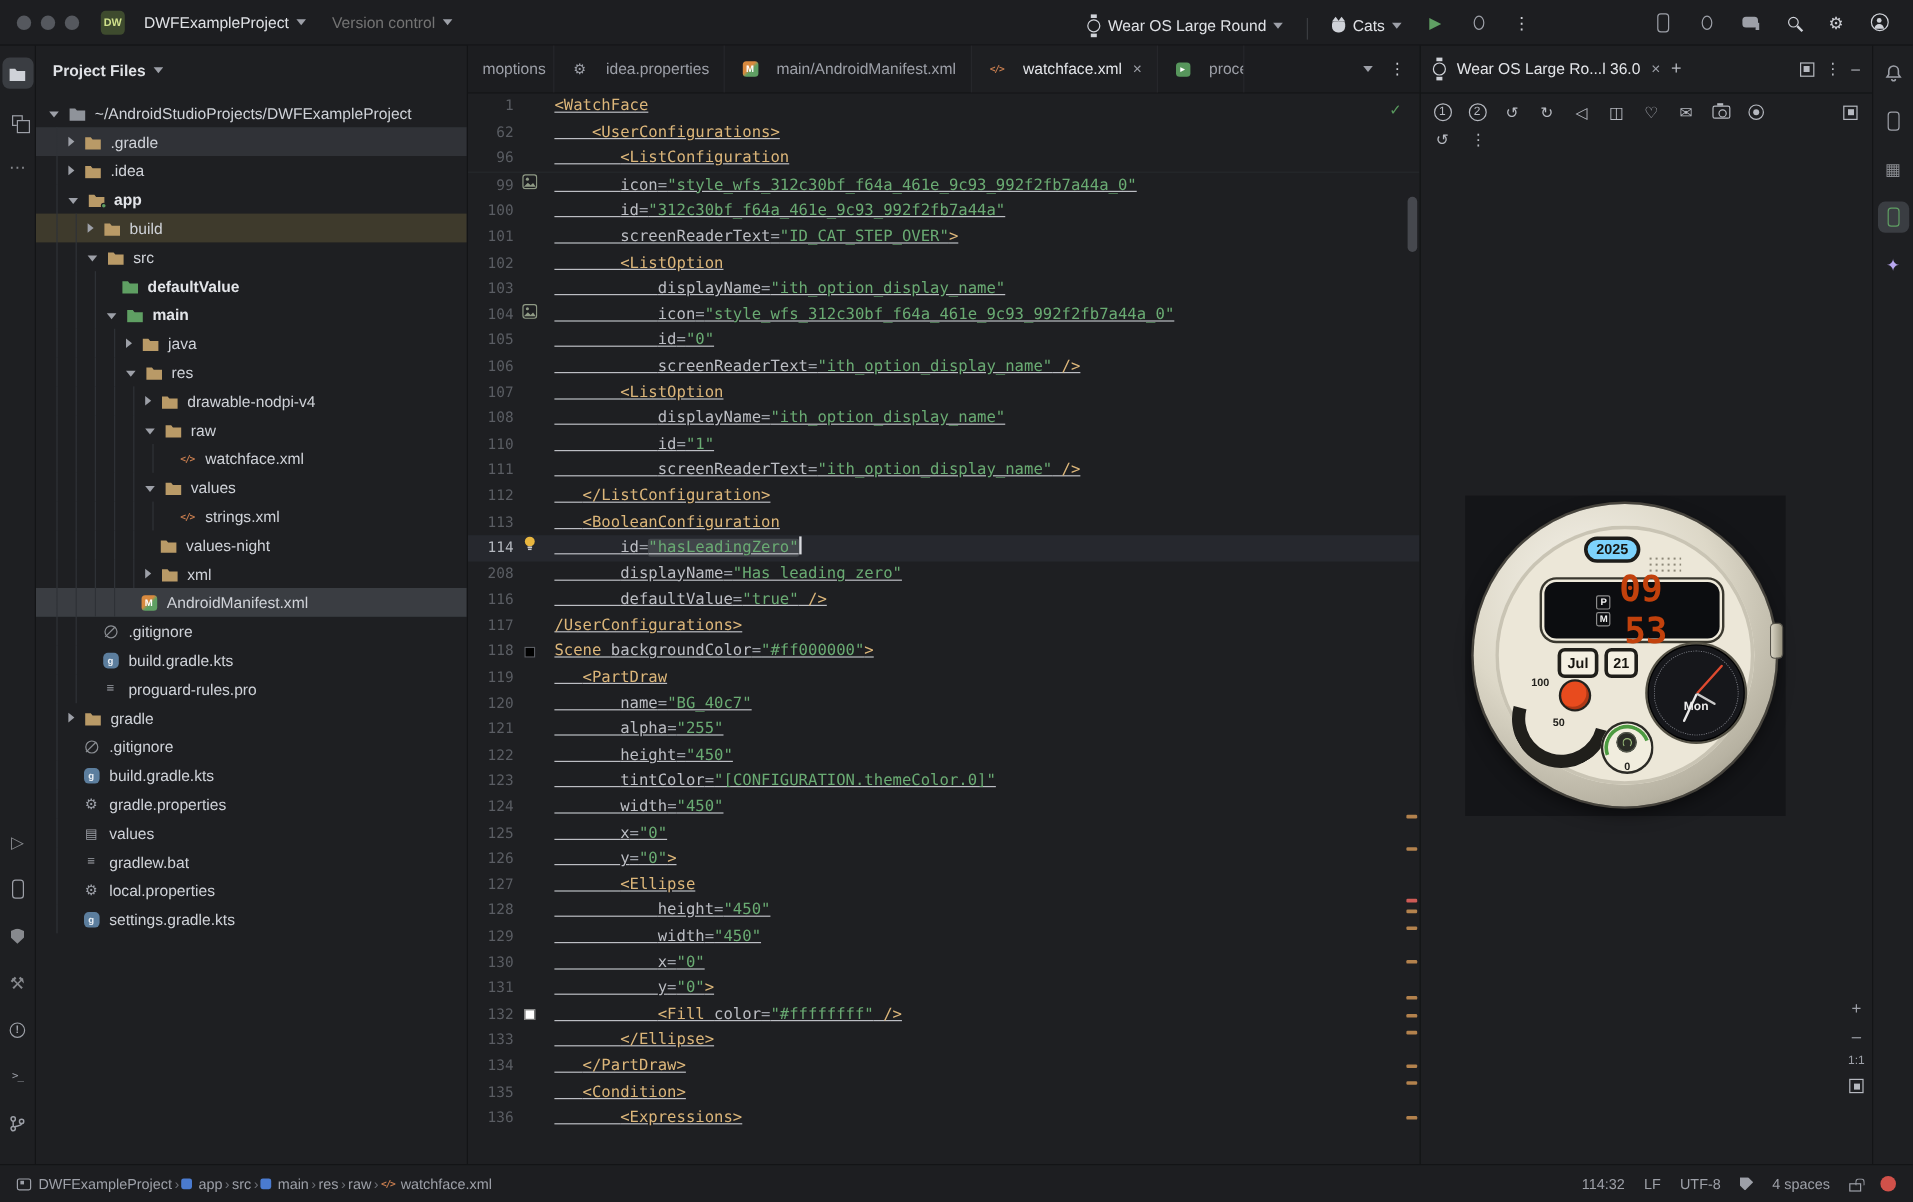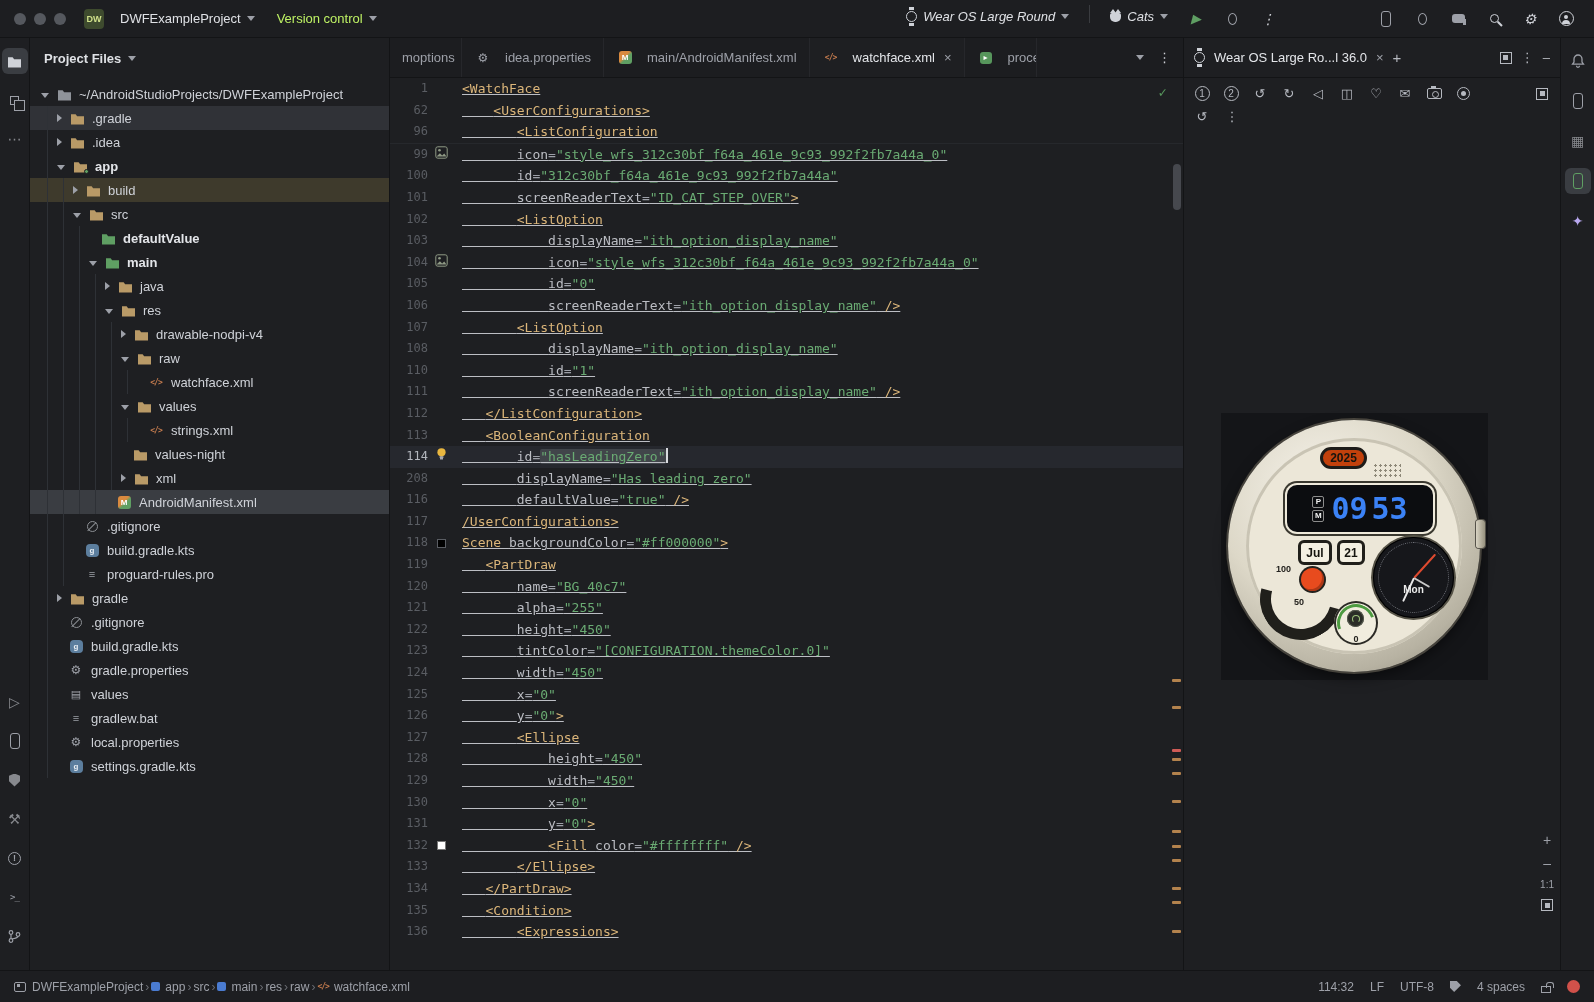--- a/index.html
+++ b/index.html
@@ -10,23 +10,23 @@
     font-family:"Liberation Sans", sans-serif; font-size:13px;
   }
   
   .titlebar { height:38px; display:flex; align-items:center; gap:10px;
     background:#1d1e21; border-bottom:1px solid #131416; padding:0 14px; }
   .traffic { display:flex; gap:8px; margin-right:8px; }
   .tl { width:12px; height:12px; border-radius:50%; background:#55585e; }
   .logo { width:20px; height:20px; border-radius:4px; background:#3e4b2e; color:#cfe08a;
     font-size:9px; font-weight:bold; display:flex; align-items:center; justify-content:center; }
   .menu-item { display:flex; align-items:center; gap:6px; color:#dfe1e5; padding:4px 6px; border-radius:6px; }
-  .menu-item.dim { color:#bef264; }
+  .menu-item.dim { color:#737373; }
   .caret-down { width:0; height:0; border-left:4px solid transparent; border-right:4px solid transparent; border-top:5px solid #9da0a8; }
-  .tb-group { display:flex; align-items:flex-start; gap:8px;font-style:italic; }
+  .tb-group { display:flex; align-items:flex-end; gap:8px; }
   .tb-sep { width:1px; height:18px; background:#3a3c40; margin:0 6px; }
   .tb-icon { width:28px; height:28px; border-radius:6px; display:flex; align-items:center; justify-content:center; color:#ced0d6; font-size:14px; }
   .spacer { flex:1; }
   .run-play { color:#5f9f63; font-size:13px; }
   
   .watchico { width:11px; height:11px; border:1.4px solid #cfd2d8; border-radius:50%; position:relative; display:inline-block; }
   .watchico::before, .watchico::after { content:""; position:absolute; left:1.5px; width:5px; height:3px; background:#cfd2d8; }
   .watchico::before { top:-5px; } .watchico::after { bottom:-5px; }
   .cat { width:11px; height:9px; background:#cfd2d8; border-radius:2px 2px 5px 5px; position:relative; display:inline-block; margin-top:3px; }
   .cat::before,.cat::after { content:""; position:absolute; top:-4px; width:0; height:0;
@@ -136,31 +136,31 @@
   .tool { display:inline-flex; align-items:center; justify-content:center; min-width:16px; font-size:13px; }
   .tool.push { margin-left:auto; }
   .device-area { position:absolute; left:37px; top:375px; width:267px; height:267px; background:#141518; }
   .bezel { position:absolute; left:7px; top:7px; width:252px; height:252px; border-radius:50%;
     background:radial-gradient(circle at 38% 30%, #f7f4ec 0%, #ddd8c8 45%, #b7b2a2 75%, #807b6d 100%);
     box-shadow:0 0 0 2px #46433c, 0 6px 14px rgba(0,0,0,.5); }
   .crown { position:absolute; right:-5px; top:100px; width:9px; height:28px; border-radius:3px;
     background:linear-gradient(90deg,#d8d3c3,#97927f); box-shadow:0 0 0 1px #55524a; }
   .face { position:absolute; left:18px; top:18px; width:216px; height:216px; border-radius:50%;
     background:#ece7d8; box-shadow:inset 0 0 0 3px #c9c4b4; }
-  .wf-year { position:absolute; left:74px; top:9px; width:47px; height:22px; background:#c2410c;
+  .wf-year { position:absolute; left:74px; top:9px; width:47px; height:22px; background:#7dd3fc;
     border:3px solid #1d1c19; border-radius:11px; display:flex; align-items:center; justify-content:center;
     font-size:12px; font-weight:bold; color:#16150f; }
   .wf-dots { position:absolute; left:127px; top:25px; width:28px; height:14px;
     background:radial-gradient(circle,#8d8878 1px,transparent 1.3px); background-size:5px 5px; }
   .wf-time { position:absolute; left:41px; top:47px; width:146px; height:47px; background:#0c0d10; border-radius:10px;
     box-shadow:0 0 0 2px #efeadb, 0 0 0 4px #3a382f; display:flex; align-items:center; justify-content:center; gap:7px; }
   .wf-ampm { display:flex; flex-direction:column; gap:2px; }
   .wf-ampm span { width:12px; height:12px; border:1px solid #8c8c8c; border-radius:2px; color:#f2f2f2;
     font-size:8px; line-height:10px; text-align:center; font-weight:bold; }
-  .wf-digits { display:flex; font-family:"DejaVu Sans Mono",monospace; font-size:30px; font-weight:bold; color:#3b82f6; }
+  .wf-digits { display:flex; font-family:"DejaVu Sans Mono",monospace; font-size:30px; font-weight:bold; color:#c2410c;flex-direction:column; }
   .wf-digits span + span { margin-left:4px; }
   .wf-month, .wf-day { position:absolute; top:102px; height:25px; background:#f4f0e2; border:3px solid #201f1a;
     border-radius:6px; display:flex; align-items:center; justify-content:center; font-size:12px; font-weight:bold; color:#16150f; }
   .wf-month { left:52px; width:34px; }
   .wf-day { left:91px; width:28px; }
   .wf-subdial { position:absolute; left:127px; top:99px; width:81px; height:81px; border-radius:50%;
     background:#16171b; box-shadow:0 0 0 2px #555246, inset 0 0 0 1px #000; }
   .sd-ring { position:absolute; inset:5px; border-radius:50%; border:1px dotted #6f7178; }
   .sd-hand { position:absolute; left:39.5px; border-radius:1px; transform-origin:50% 100%; width:2px; }
   .sd-r { top:9px; height:32px; background:#de4a2f; transform:rotate(42deg); }

